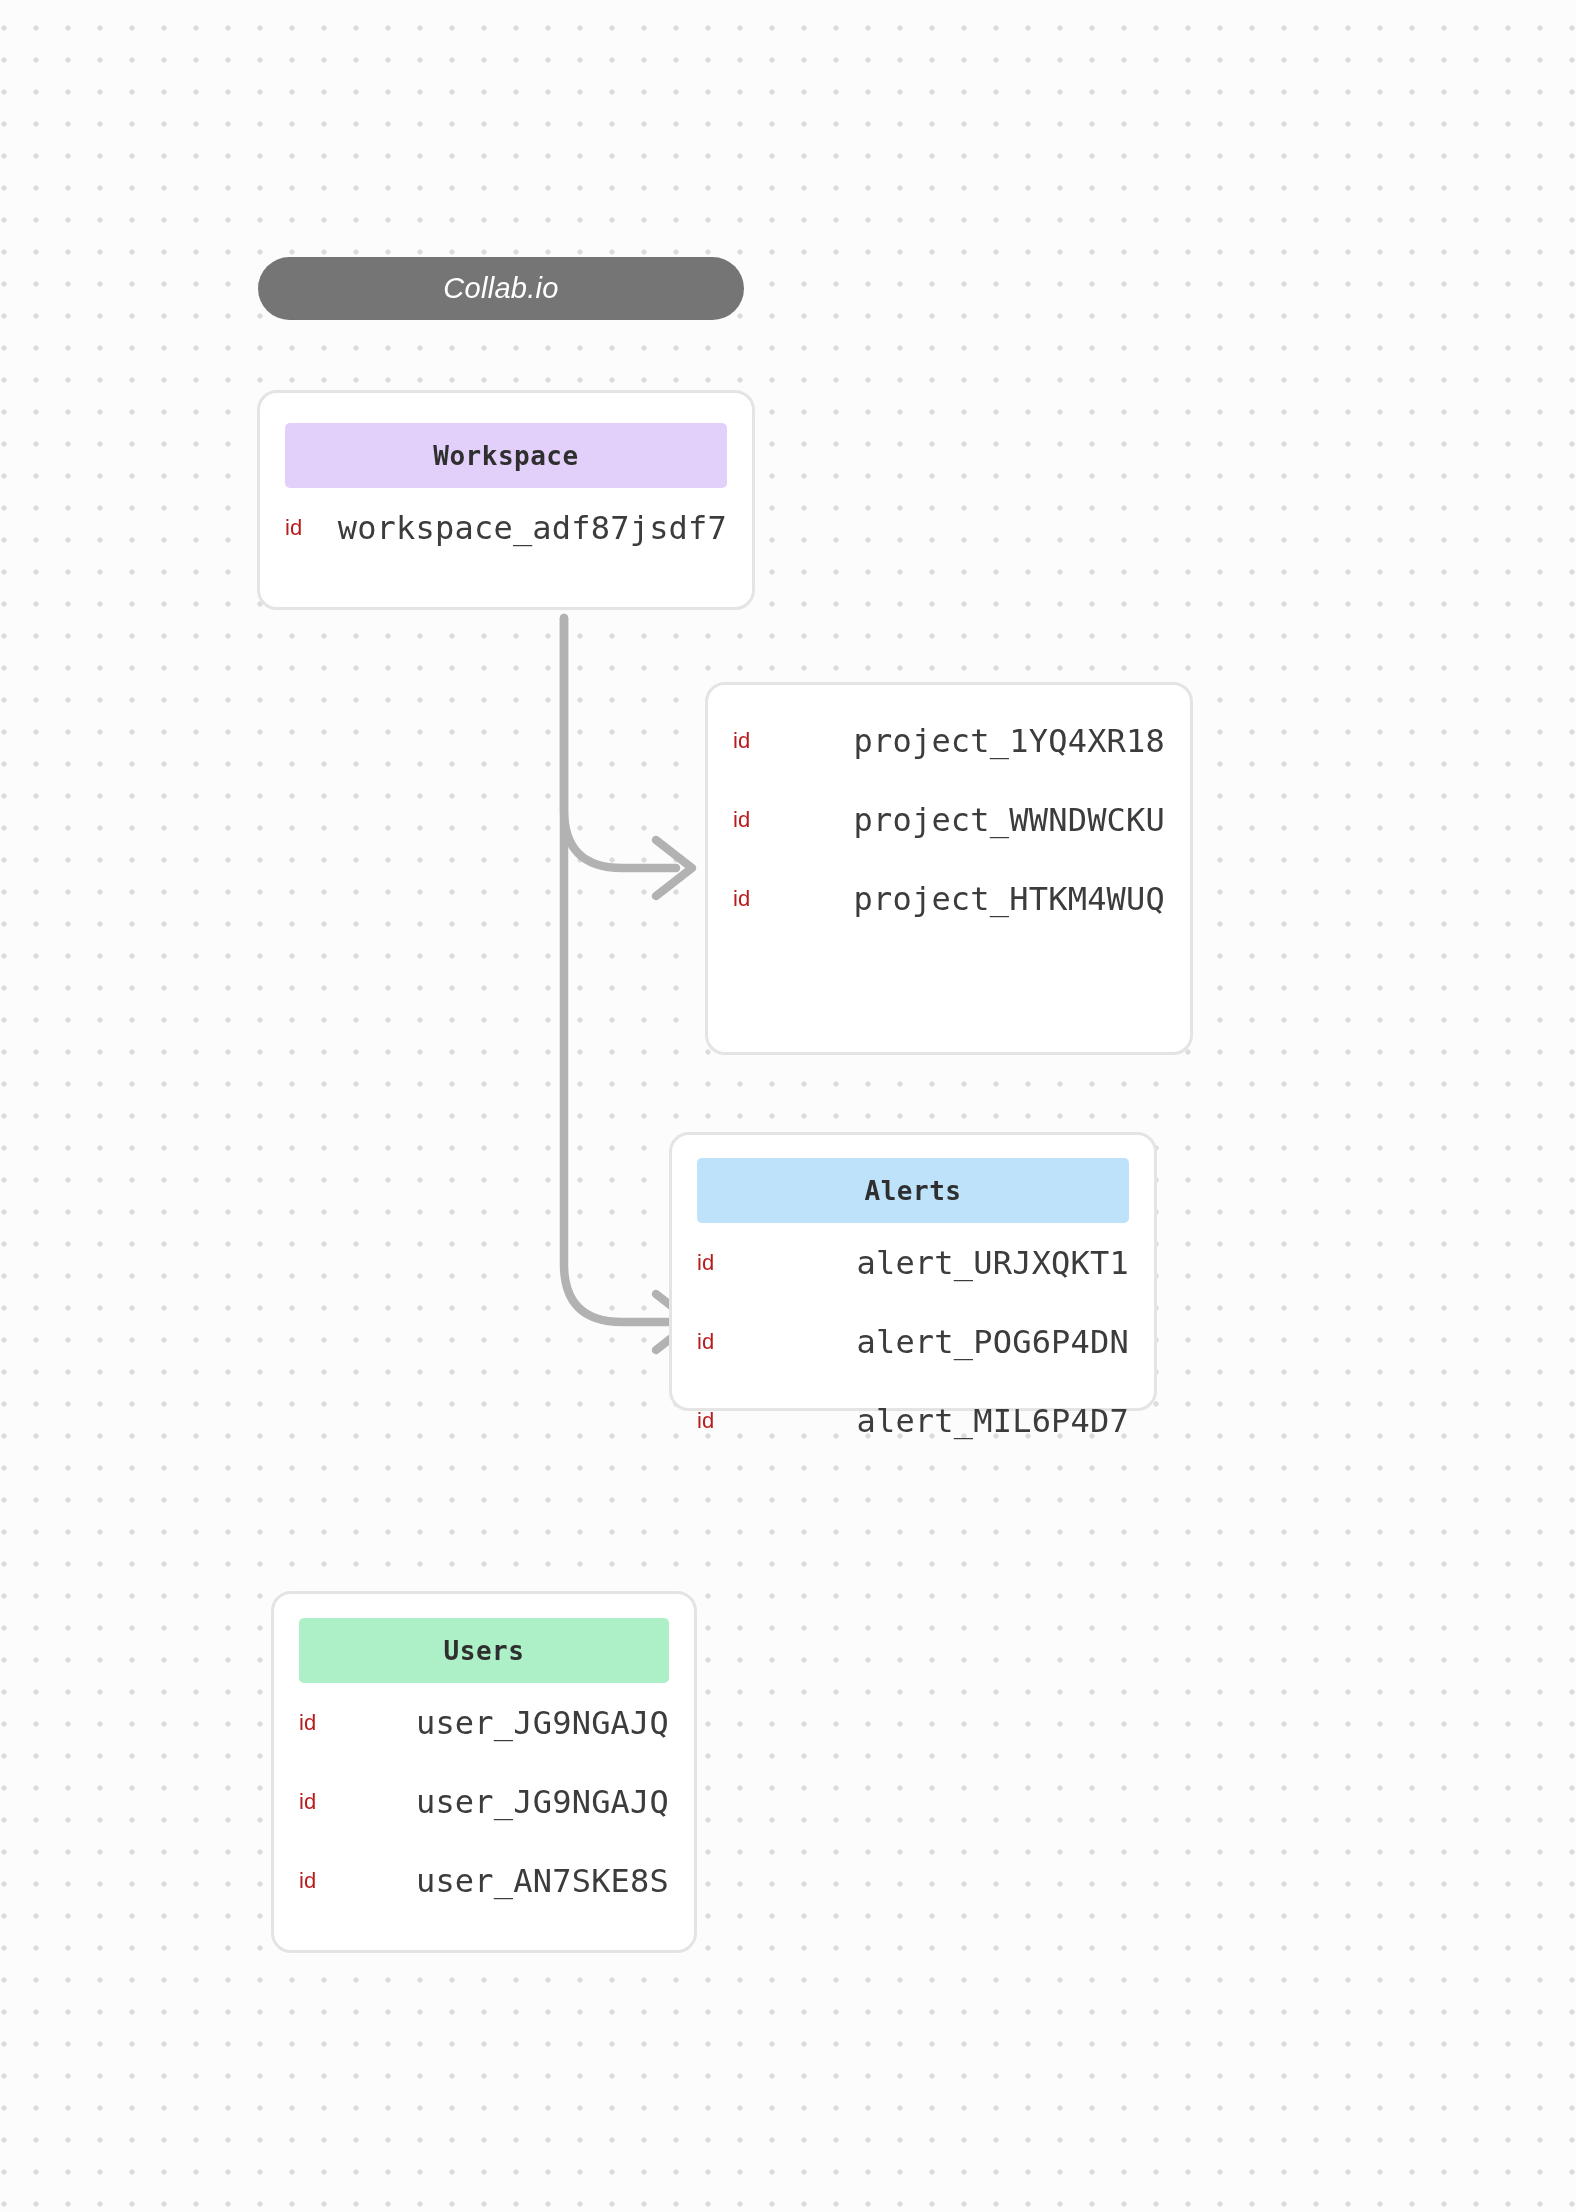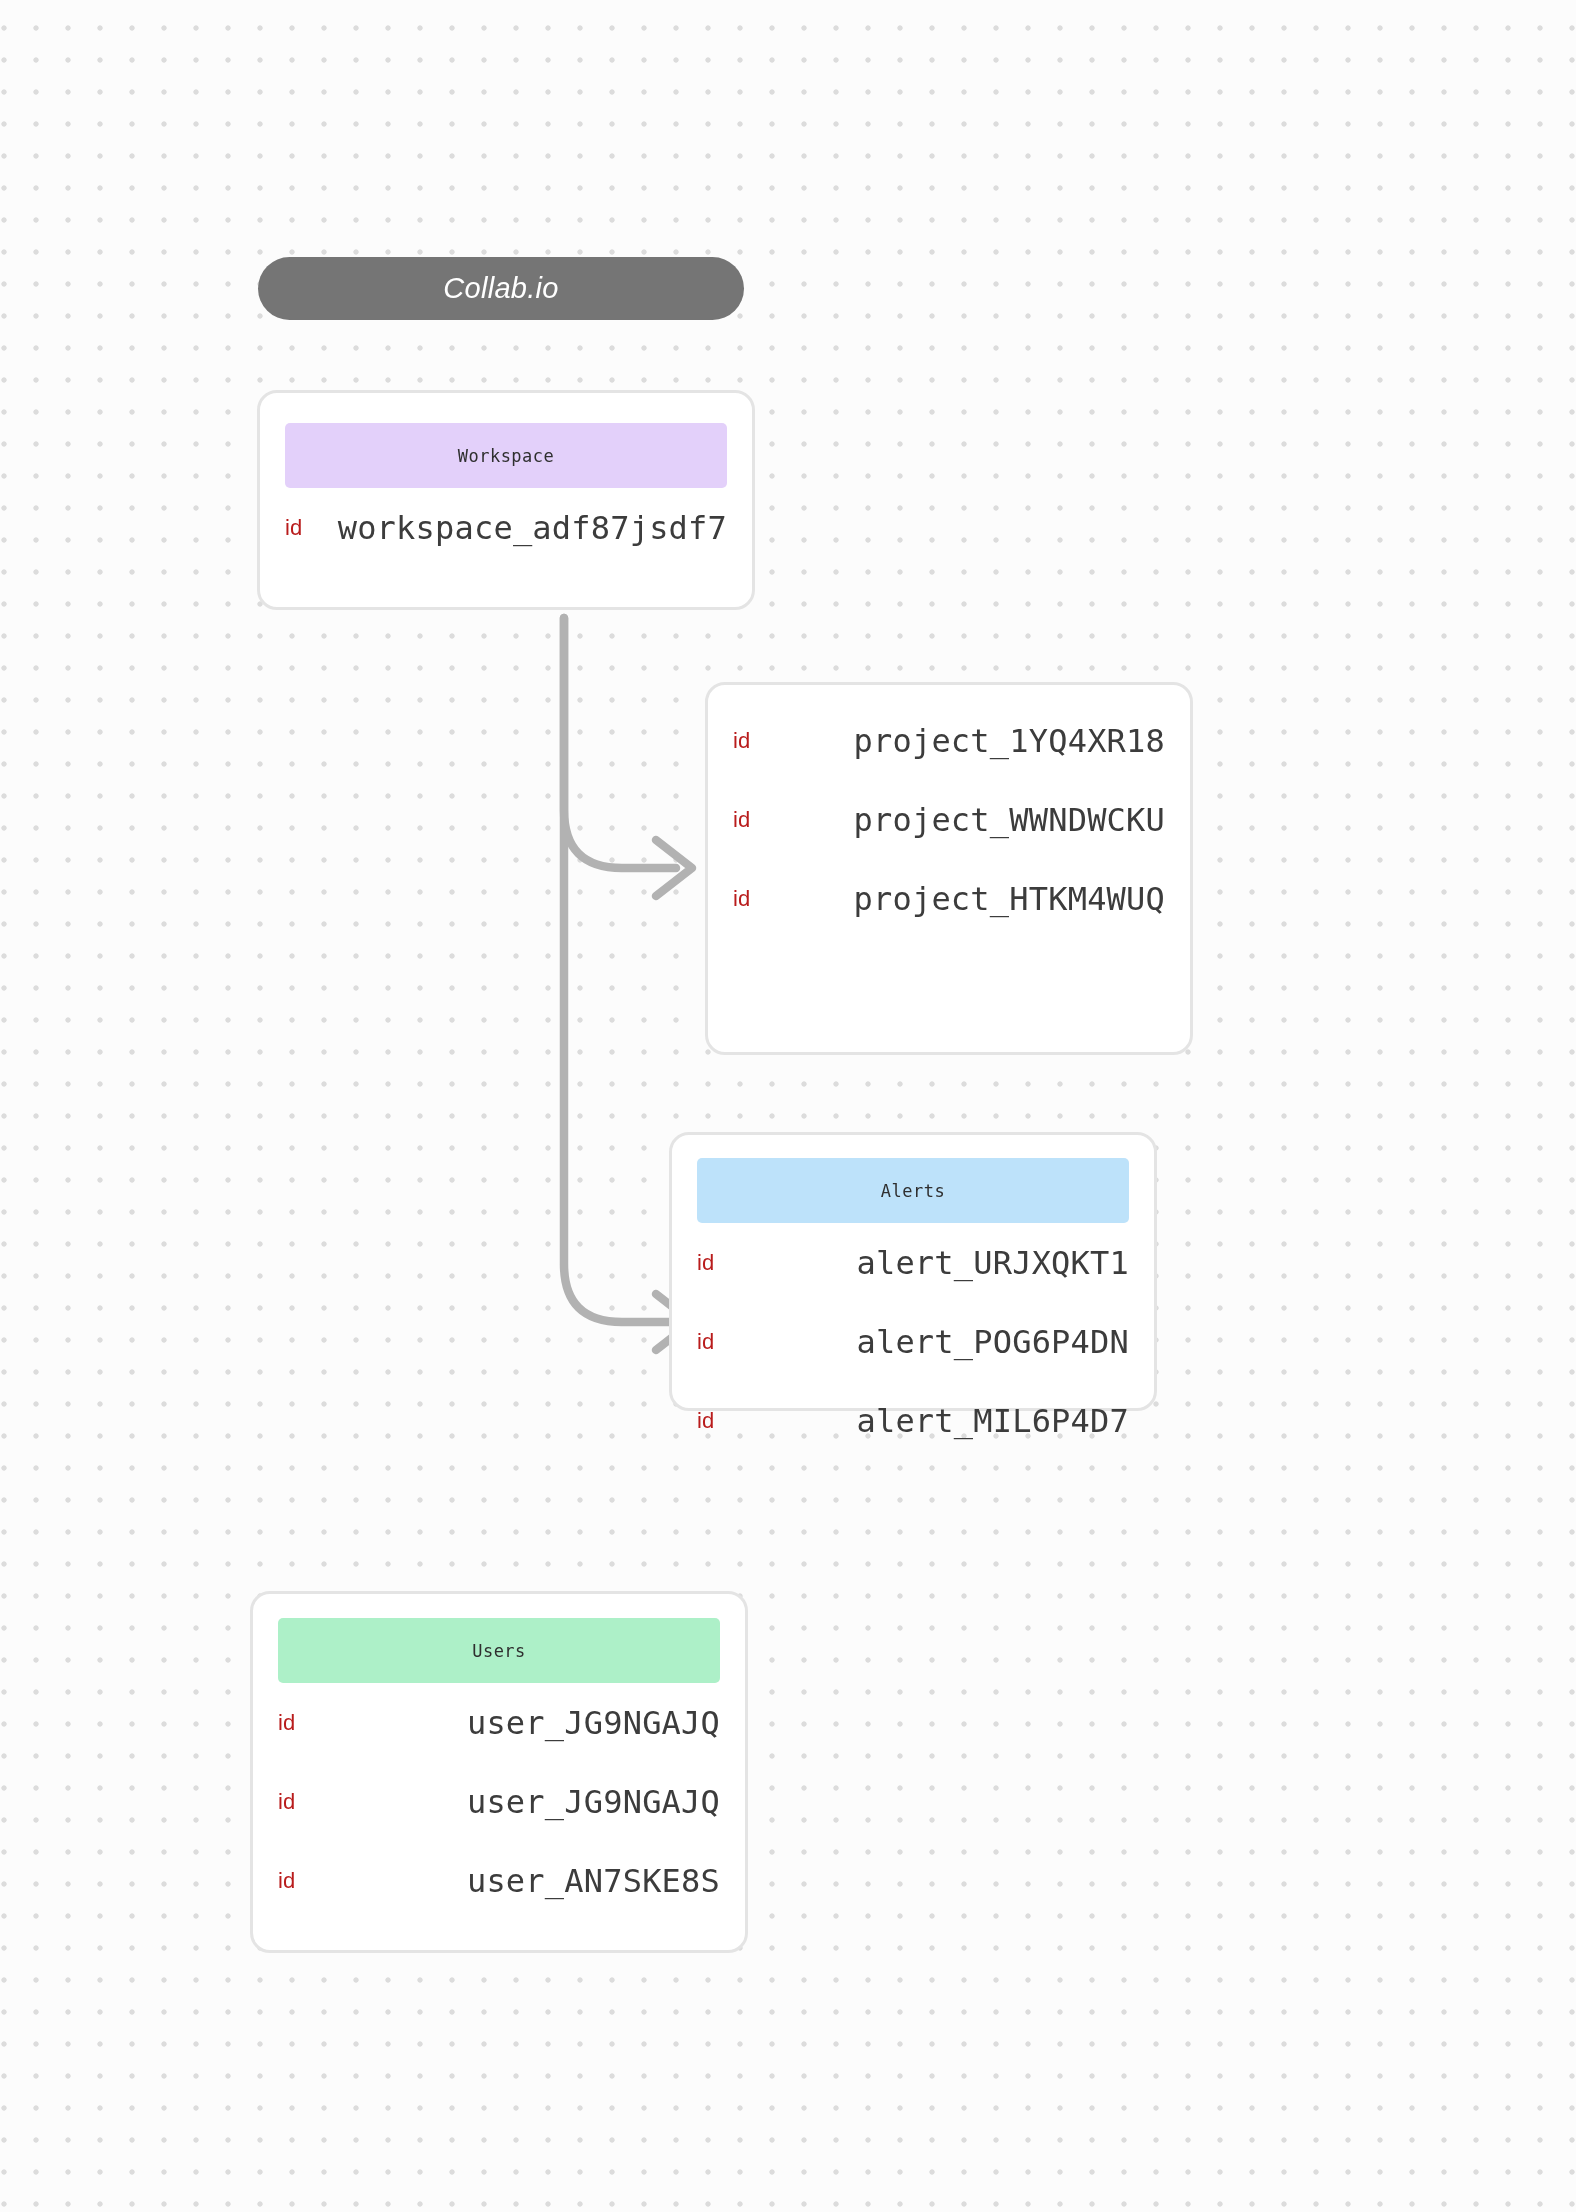--- a/index.html
+++ b/index.html
@@ -47,27 +47,27 @@
     position: absolute;
     background: #ffffff;
     border: 3px solid #e4e4e4;
     border-radius: 20px;
     padding: 0 25px;
     z-index: 1;
   }
   .card.workspace { left: 257px; top: 390px;  width: 498px; height: 220px; }
   .card.projects  { left: 705px; top: 682px;  width: 488px; height: 373px; }
   .card.alerts    { left: 669px; top: 1132px; width: 488px; height: 279px; }
-  .card.users     { left: 250px; top: 1591px; width: 498px; height: 362px; }
+  .card.users     { left: 271px; top: 1591px; width: 426px; height: 362px; }
   .card-header {
     height: 65px;
     border-radius: 5px;
     display: flex; align-items: center; justify-content: center;
-    font-size: 17px;
-    font-weight: 400;
+    font-size: 26px;
+    font-weight: 700;
     color: #2f2f2f;
     letter-spacing: 0.5px;
   }
   .workspace .card-header { margin-top: 30px; }
   .projects  .card-header { margin-top: 25px; }
   .alerts    .card-header { margin-top: 23px; }
   .users     .card-header { margin-top: 24px; }
   .row {
     height: 79px;
     display: flex;

